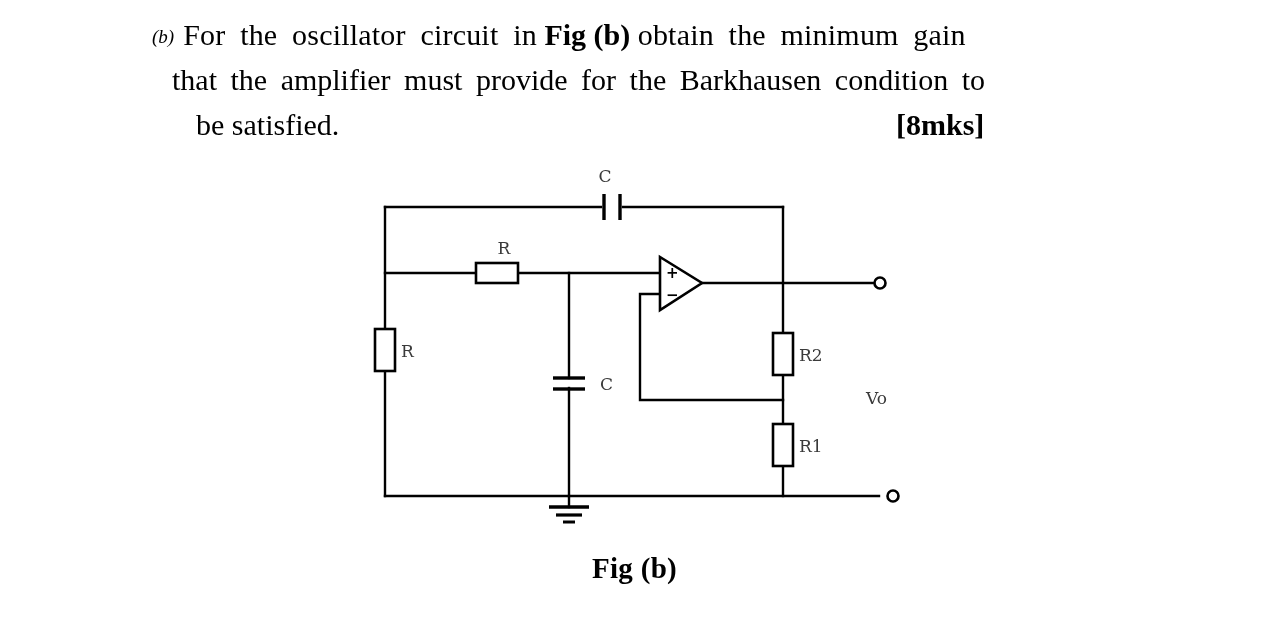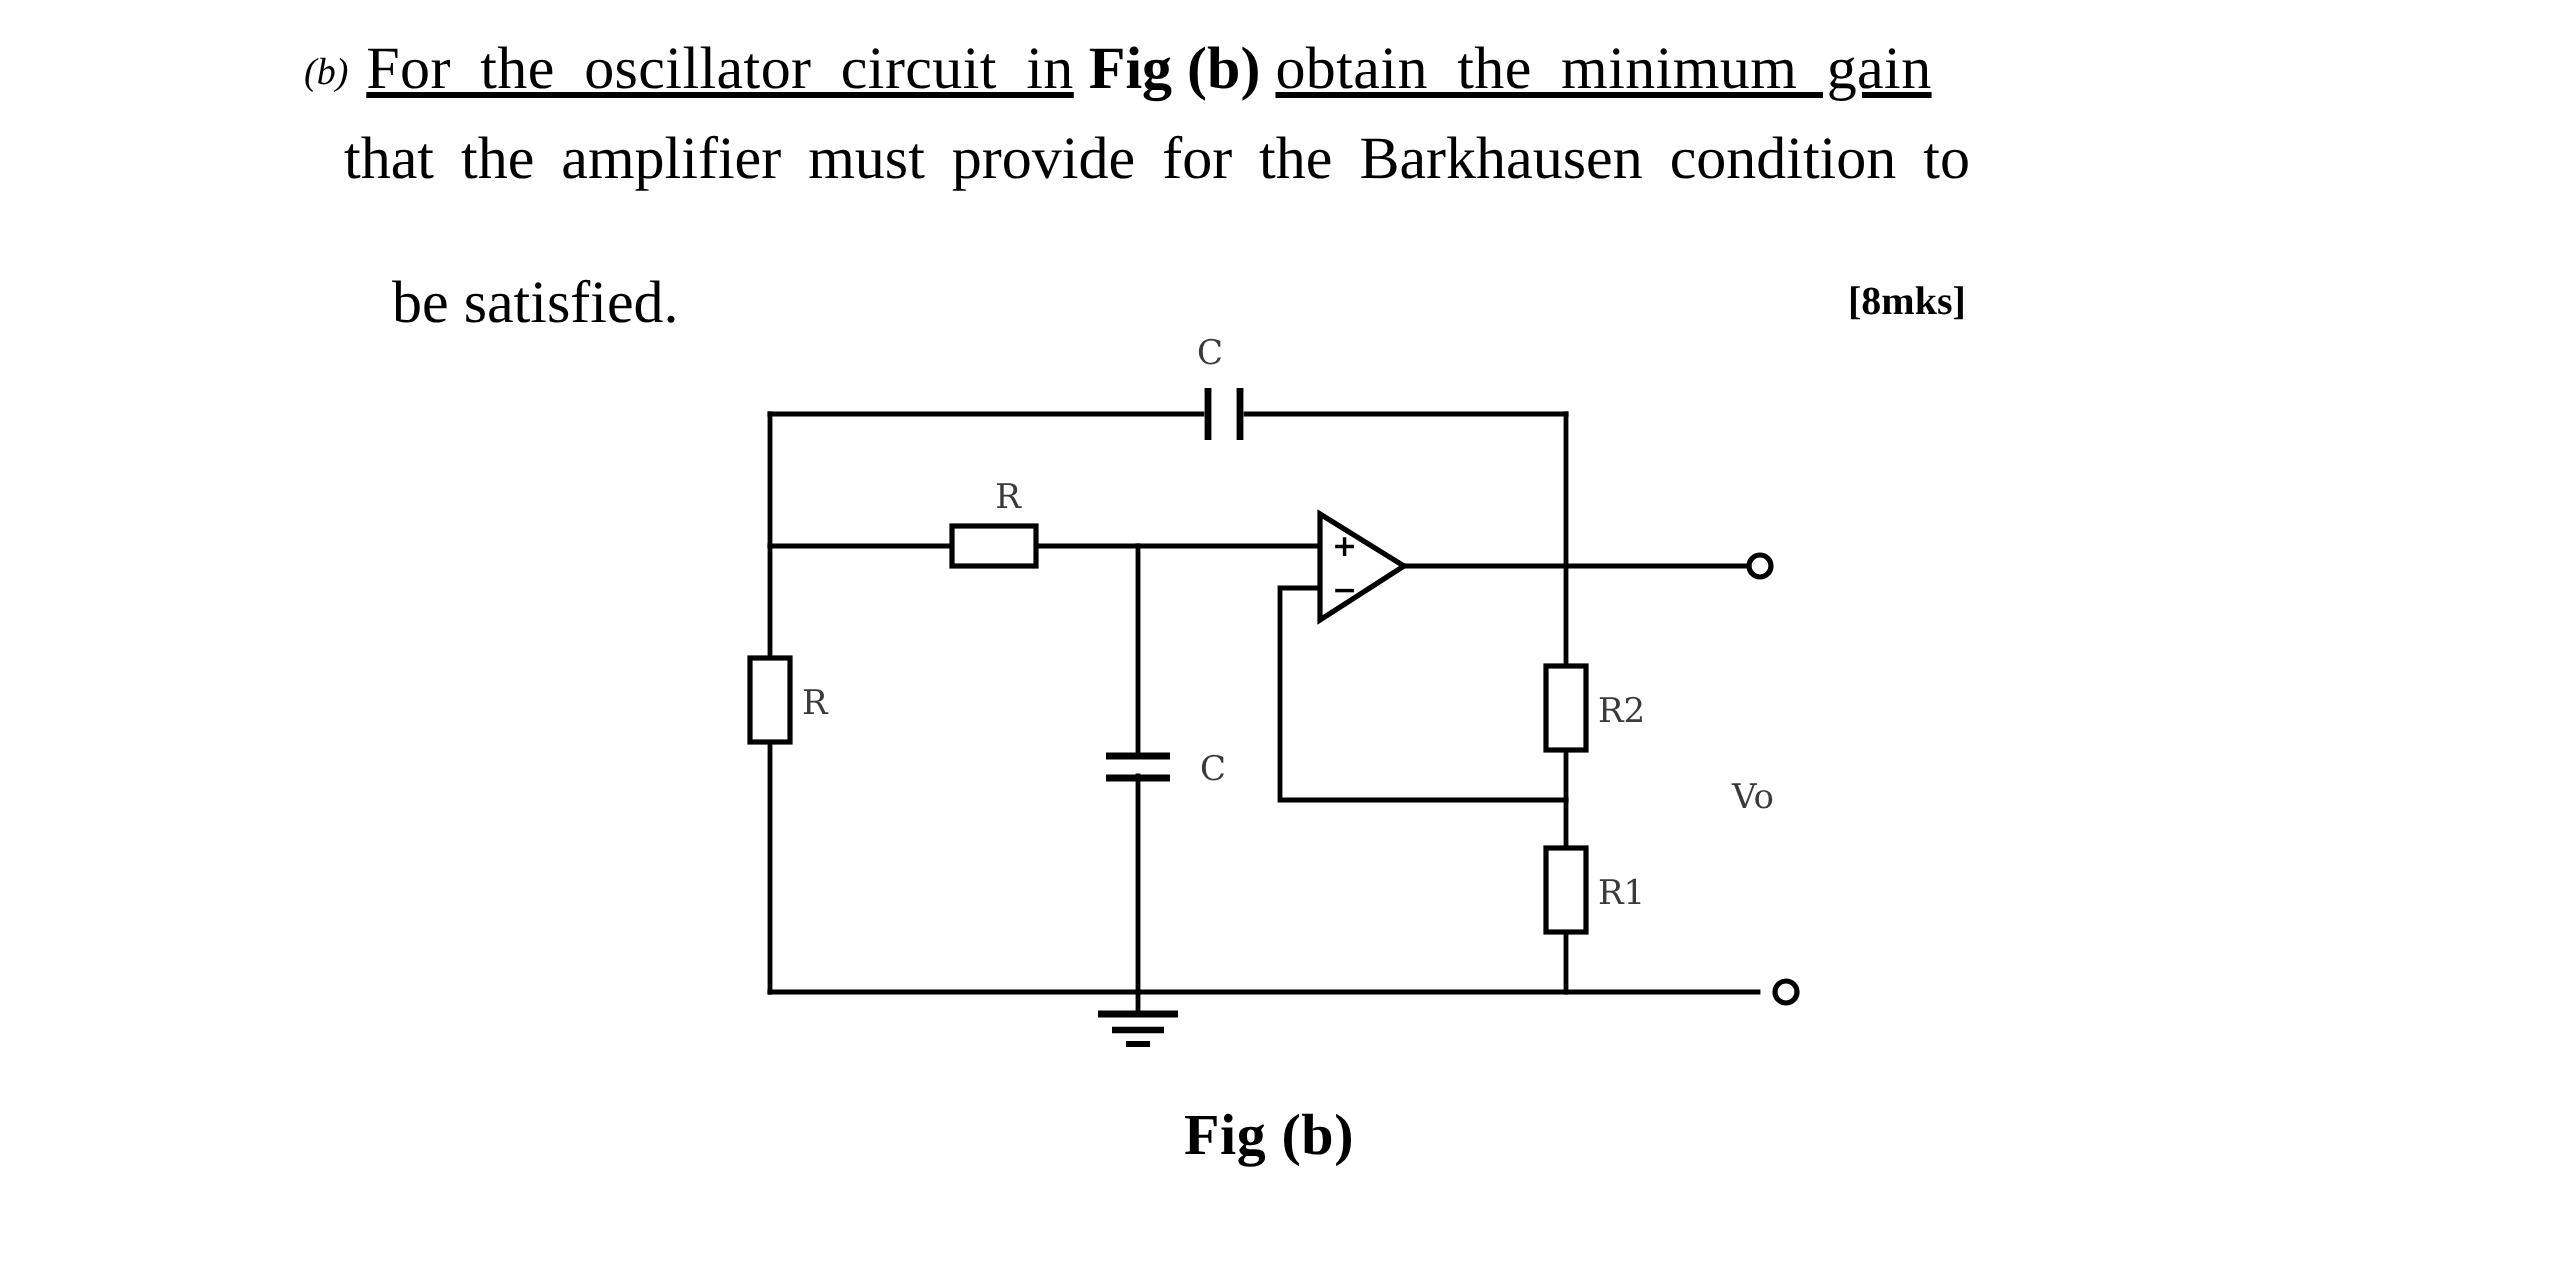--- a/index.html
+++ b/index.html
@@ -39,38 +39,36 @@
   .q-label {
     font-style: italic;
     font-size: 19px;
     vertical-align: 2px;
     margin-right: 9px;
   }
   .q-justified {
     display: inline;
     letter-spacing: 0.2px;
     word-spacing: 7px;
-    text-decoration: underline;
   }
   #question-line-2 {
     margin-left: 20px;
     word-spacing: 6px;
   }
   #question-line-3 {
     margin-left: 44px;
     position: relative;
-    margin-top: 27px;
   }
   .q-bold { font-weight: bold; }
   #marks {
     position: absolute;
-    left: 728px;
+    left: 700px;
     top: 0;
     font-weight: bold;
-    font-size: 20px;
+    font-size: 30px;
   }
 
   
   #figure {
     position: absolute;
     left: 0;
     top: 150px;
     width: 1284px;
     height: 420px;
   }

